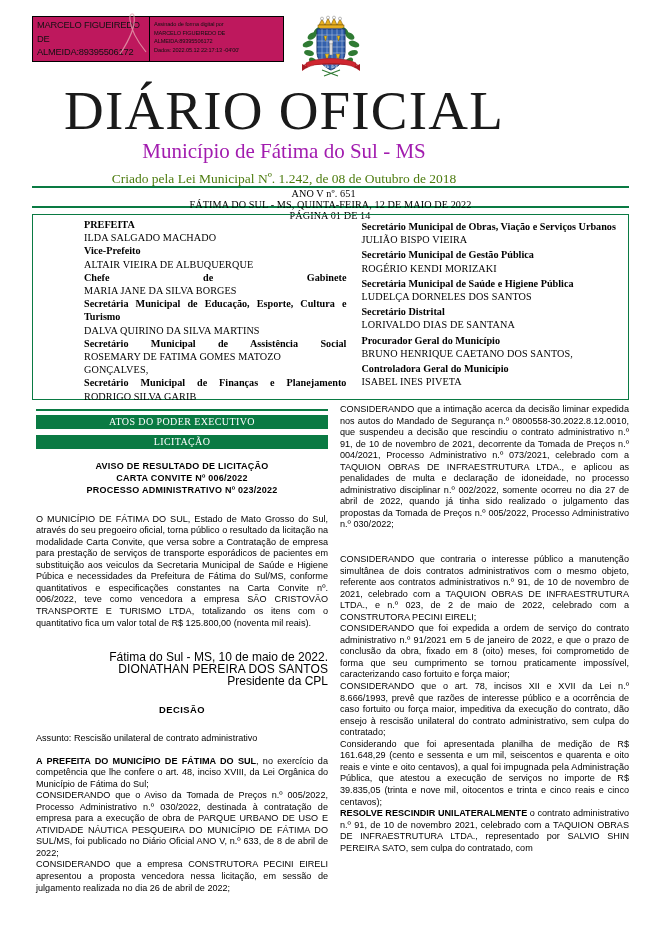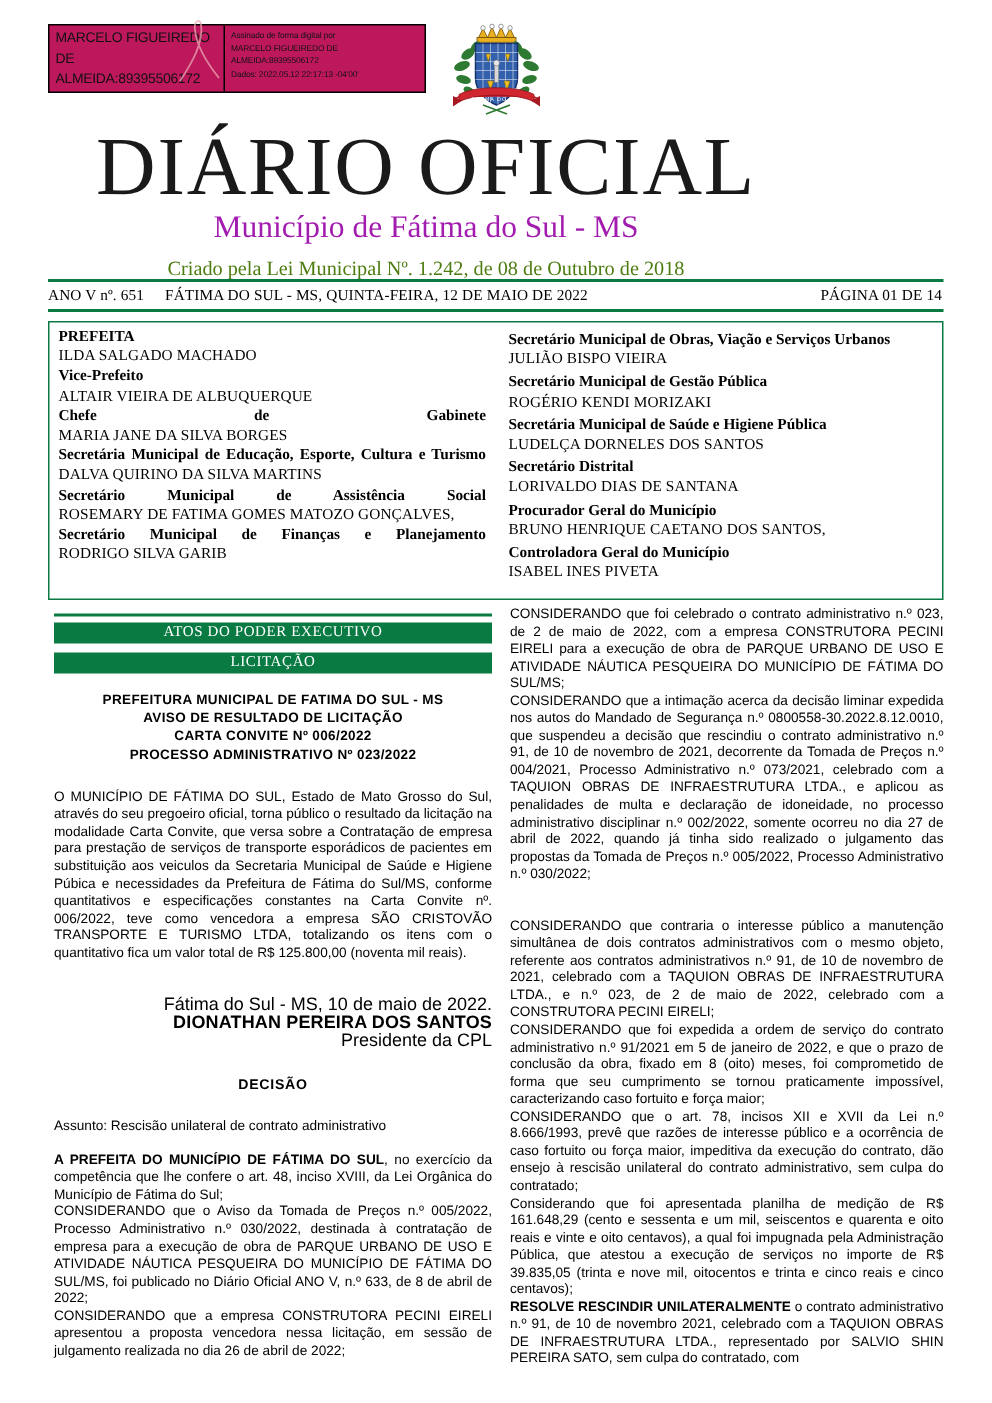--- a/index.html
+++ b/index.html
@@ -120,35 +120,37 @@
     width: 597px;
     height: 18px;
     border-top: 2px solid #0a7a43;
     border-bottom: 2px solid #0a7a43;
     box-sizing: content-box;
     display: flex;
     align-items: center;
     font-family: "Liberation Serif", serif;
     font-size: 10.2px;
     letter-spacing: 0.1px;
+    flex-direction: column;
   }
   .infobar .seg-left { width: 78px; }
   .infobar .seg-mid { flex: 1; }
   .infobar .seg-right { text-align: right; padding-right: 1px; }
 
   
   .officials {
     position: absolute;
     left: 32px;
     top: 214px;
     width: 597px;
     height: 186px;
     border: 1.6px solid #0a7a43;
     box-sizing: border-box;
     display: flex;
+    padding-left: 45px;
   }
   .off-col {
     box-sizing: border-box;
     padding: 3px 5px 0 6px;
     font-family: "Liberation Serif", serif;
   }
   .off-col.left { width: 297px; }
   .off-col.right { width: 300px; padding-left: 10px; }
   .role {
     font-size: 10.2px;
@@ -214,21 +216,21 @@
   .gap-s { height: 11px; }
   .gap-m { height: 17px; }
   .gap-l { height: 23px; }
 
   .sign-block {
     text-align: right;
     font-family: "Liberation Sans", sans-serif;
     font-size: 12px;
     line-height: 11.8px;
   }
-  .sign-name { font-weight: bold; letter-spacing: 0.1px; }
+  .sign-name { font-weight: normal; letter-spacing: 0.1px; }
   .decisao {
     text-align: center;
     font-family: "Liberation Sans", sans-serif;
     font-size: 9.4px;
     font-weight: bold;
     letter-spacing: 0.5px;
   }
   .lead { font-weight: bold; }
   b.strong { font-weight: bold; }
 </style>
@@ -348,21 +350,20 @@
       <div class="name">ISABEL INES PIVETA</div>
     </div>
   </div>
 
   <div class="green-rule" style="top:409px;"></div>
   <div class="bar" style="top:415px;">ATOS DO PODER EXECUTIVO</div>
   <div class="bar" style="top:435px;">LICITAÇÃO</div>
 
   <div class="col left">
     <div class="notice-head">
-      <div>PREFEITURA MUNICIPAL DE FATIMA DO SUL - MS</div>
       <div>AVISO DE RESULTADO DE LICITAÇÃO</div>
       <div>CARTA CONVITE Nº 006/2022</div>
       <div>PROCESSO ADMINISTRATIVO Nº 023/2022</div>
     </div>
     <div class="gap-m"></div>
     <p class="para">O MUNICÍPIO DE FÁTIMA DO SUL, Estado de Mato Grosso do Sul, através do seu pregoeiro oficial, torna público o resultado da licitação na modalidade Carta Convite, que versa sobre a Contratação de empresa para prestação de serviços de transporte esporádicos de pacientes em substituição aos veiculos da Secretaria Municipal de Saúde e Higiene Púbica e necessidades da Prefeitura de Fátima do Sul/MS, conforme quantitativos e especificações constantes na Carta Convite nº. 006/2022, teve como vencedora a empresa SÃO CRISTOVÃO TRANSPORTE E TURISMO LTDA, totalizando os itens com o quantitativo fica um valor total de R$ 125.800,00 (noventa mil reais).</p>
     <div class="gap-l"></div>
     <div class="sign-block">
       <div>Fátima do Sul - MS, 10 de maio de 2022.</div>
       <div class="sign-name">DIONATHAN PEREIRA DOS SANTOS</div>
@@ -372,21 +373,20 @@
     <div class="decisao">DECISÃO</div>
     <div class="gap-m"></div>
     <p class="para">Assunto: Rescisão unilateral de contrato administrativo</p>
     <div class="gap-s"></div>
     <p class="para"><b class="lead">A PREFEITA DO MUNICÍPIO DE FÁTIMA DO SUL</b><span>, no exercício da competência que lhe confere o art. 48, inciso XVIII, da Lei Orgânica do Município de Fátima do Sul;</span></p>
     <p class="para">CONSIDERANDO que o Aviso da Tomada de Preços n.º 005/2022, Processo Administrativo n.º 030/2022, destinada à contratação de empresa para a execução de obra de PARQUE URBANO DE USO E ATIVIDADE NÁUTICA PESQUEIRA DO MUNICÍPIO DE FÁTIMA DO SUL/MS, foi publicado no Diário Oficial ANO V, n.º 633, de 8 de abril de 2022;</p>
     <p class="para">CONSIDERANDO que a empresa CONSTRUTORA PECINI EIRELI apresentou a proposta vencedora nessa licitação, em sessão de julgamento realizada no dia 26 de abril de 2022;</p>
   </div>
 
   <div class="col right">
-    <p class="para">CONSIDERANDO que foi celebrado o contrato administrativo n.º 023, de 2 de maio de 2022, com a empresa CONSTRUTORA PECINI EIRELI para a execução de obra de PARQUE URBANO DE USO E ATIVIDADE NÁUTICA PESQUEIRA DO MUNICÍPIO DE FÁTIMA DO SUL/MS;</p>
     <p class="para">CONSIDERANDO que a intimação acerca da decisão liminar expedida nos autos do Mandado de Segurança n.º 0800558-30.2022.8.12.0010, que suspendeu a decisão que rescindiu o contrato administrativo n.º 91, de 10 de novembro de 2021, decorrente da Tomada de Preços n.º 004/2021, Processo Administrativo n.º 073/2021, celebrado com a TAQUION OBRAS DE INFRAESTRUTURA LTDA., e aplicou as penalidades de multa e declaração de idoneidade, no processo administrativo disciplinar n.º 002/2022,  somente ocorreu no dia 27 de abril de 2022, quando já tinha sido realizado o julgamento das propostas da Tomada de Preços n.º 005/2022, Processo Administrativo n.º 030/2022;</p>
     <div class="gap-l"></div>
     <p class="para">CONSIDERANDO que contraria o interesse público a manutenção simultânea  de dois  contratos administrativos com o mesmo objeto, referente aos contratos administrativos n.º 91, de 10 de novembro de 2021, celebrado com a TAQUION OBRAS DE INFRAESTRUTURA LTDA., e n.º 023, de 2 de maio de 2022, celebrado com a CONSTRUTORA PECINI EIRELI;</p>
     <p class="para">CONSIDERANDO que foi expedida a ordem de serviço do contrato administrativo n.º 91/2021 em 5 de janeiro de 2022, e que o prazo de conclusão da obra, fixado em 8 (oito) meses, foi comprometido de forma que seu cumprimento se tornou praticamente impossível, caracterizando caso fortuito e força maior;</p>
     <p class="para">CONSIDERANDO que o art. 78, incisos XII e XVII da Lei n.º 8.666/1993, prevê que razões de interesse público e a ocorrência de caso fortuito ou força maior, impeditiva da execução do contrato, dão ensejo à rescisão unilateral do contrato administrativo, sem culpa do contratado;</p>
     <p class="para">Considerando que foi apresentada planilha de medição de R$ 161.648,29 (cento e sessenta e um mil, seiscentos e quarenta e oito reais e vinte e oito centavos), a qual foi impugnada pela Administração Pública, que atestou a execução de serviços no importe de R$ 39.835,05 (trinta e nove mil, oitocentos e trinta e cinco reais e cinco centavos);</p>
     <p class="para"><b class="strong">RESOLVE RESCINDIR UNILATERALMENTE</b><span> o contrato administrativo n.º 91, de 10 de novembro 2021, celebrado com a TAQUION OBRAS DE INFRAESTRUTURA LTDA., representado por SALVIO SHIN PEREIRA SATO, sem culpa do contratado, com</span></p>
   </div>
 
 </div>

